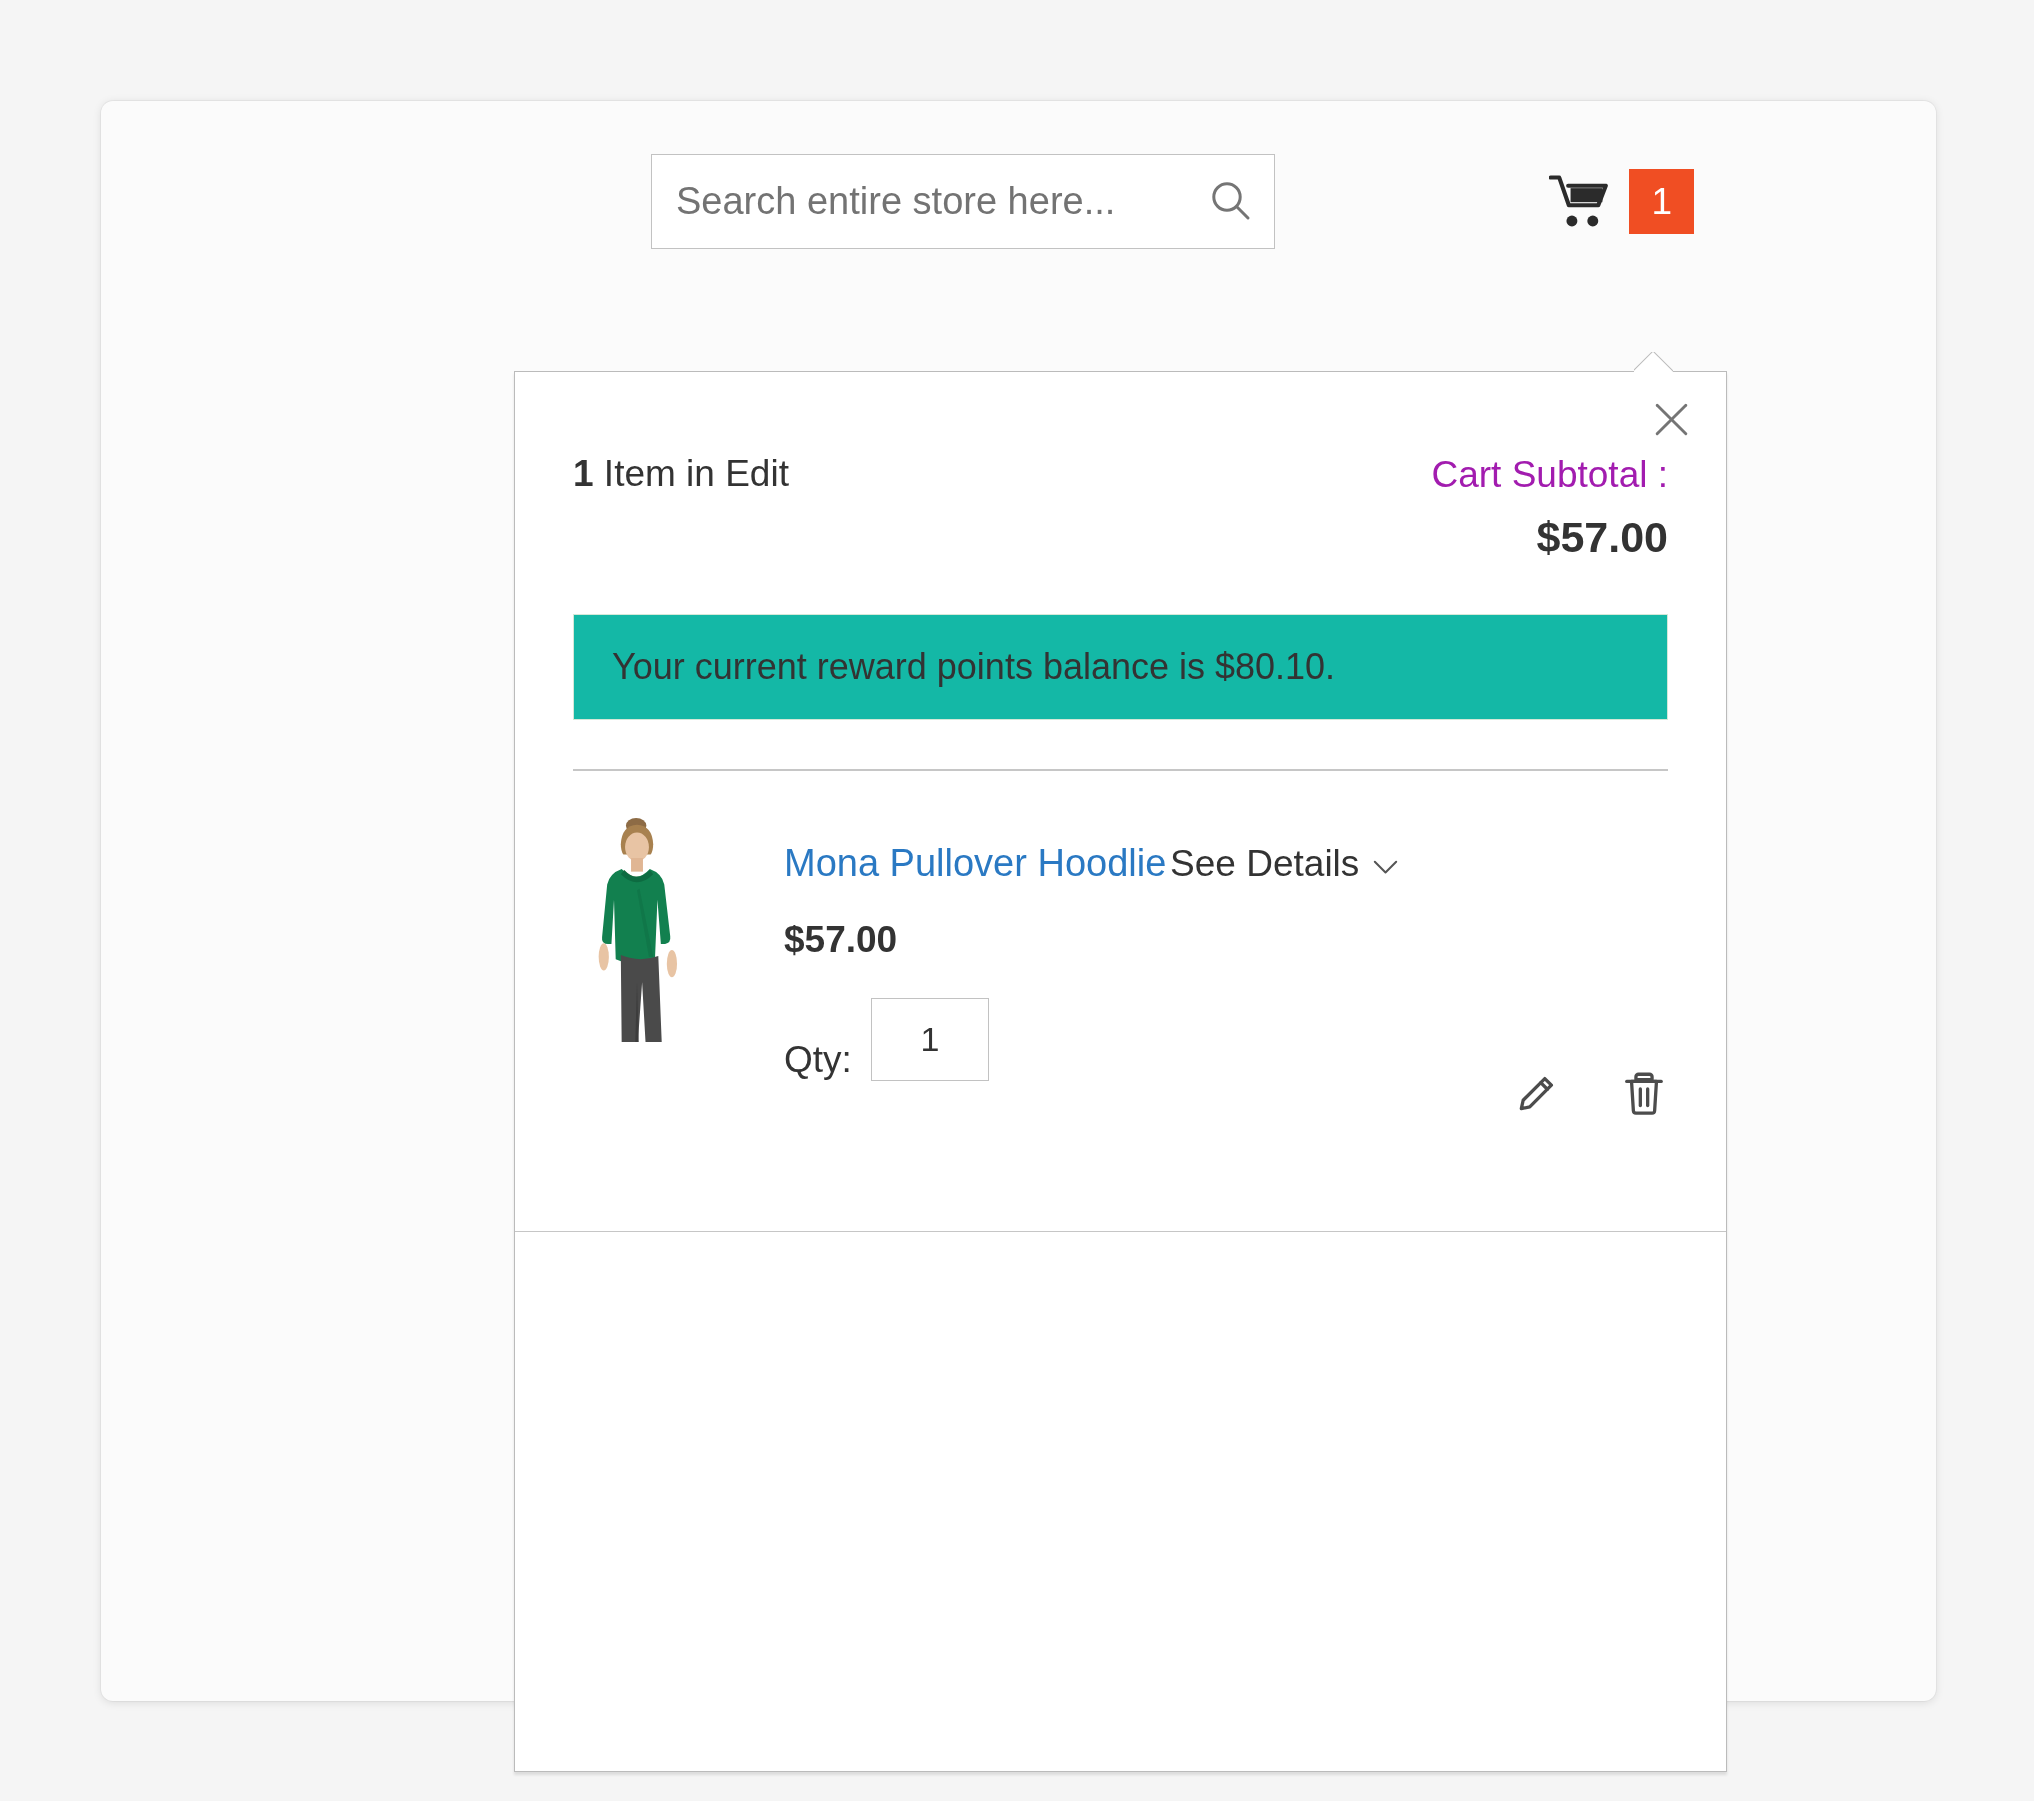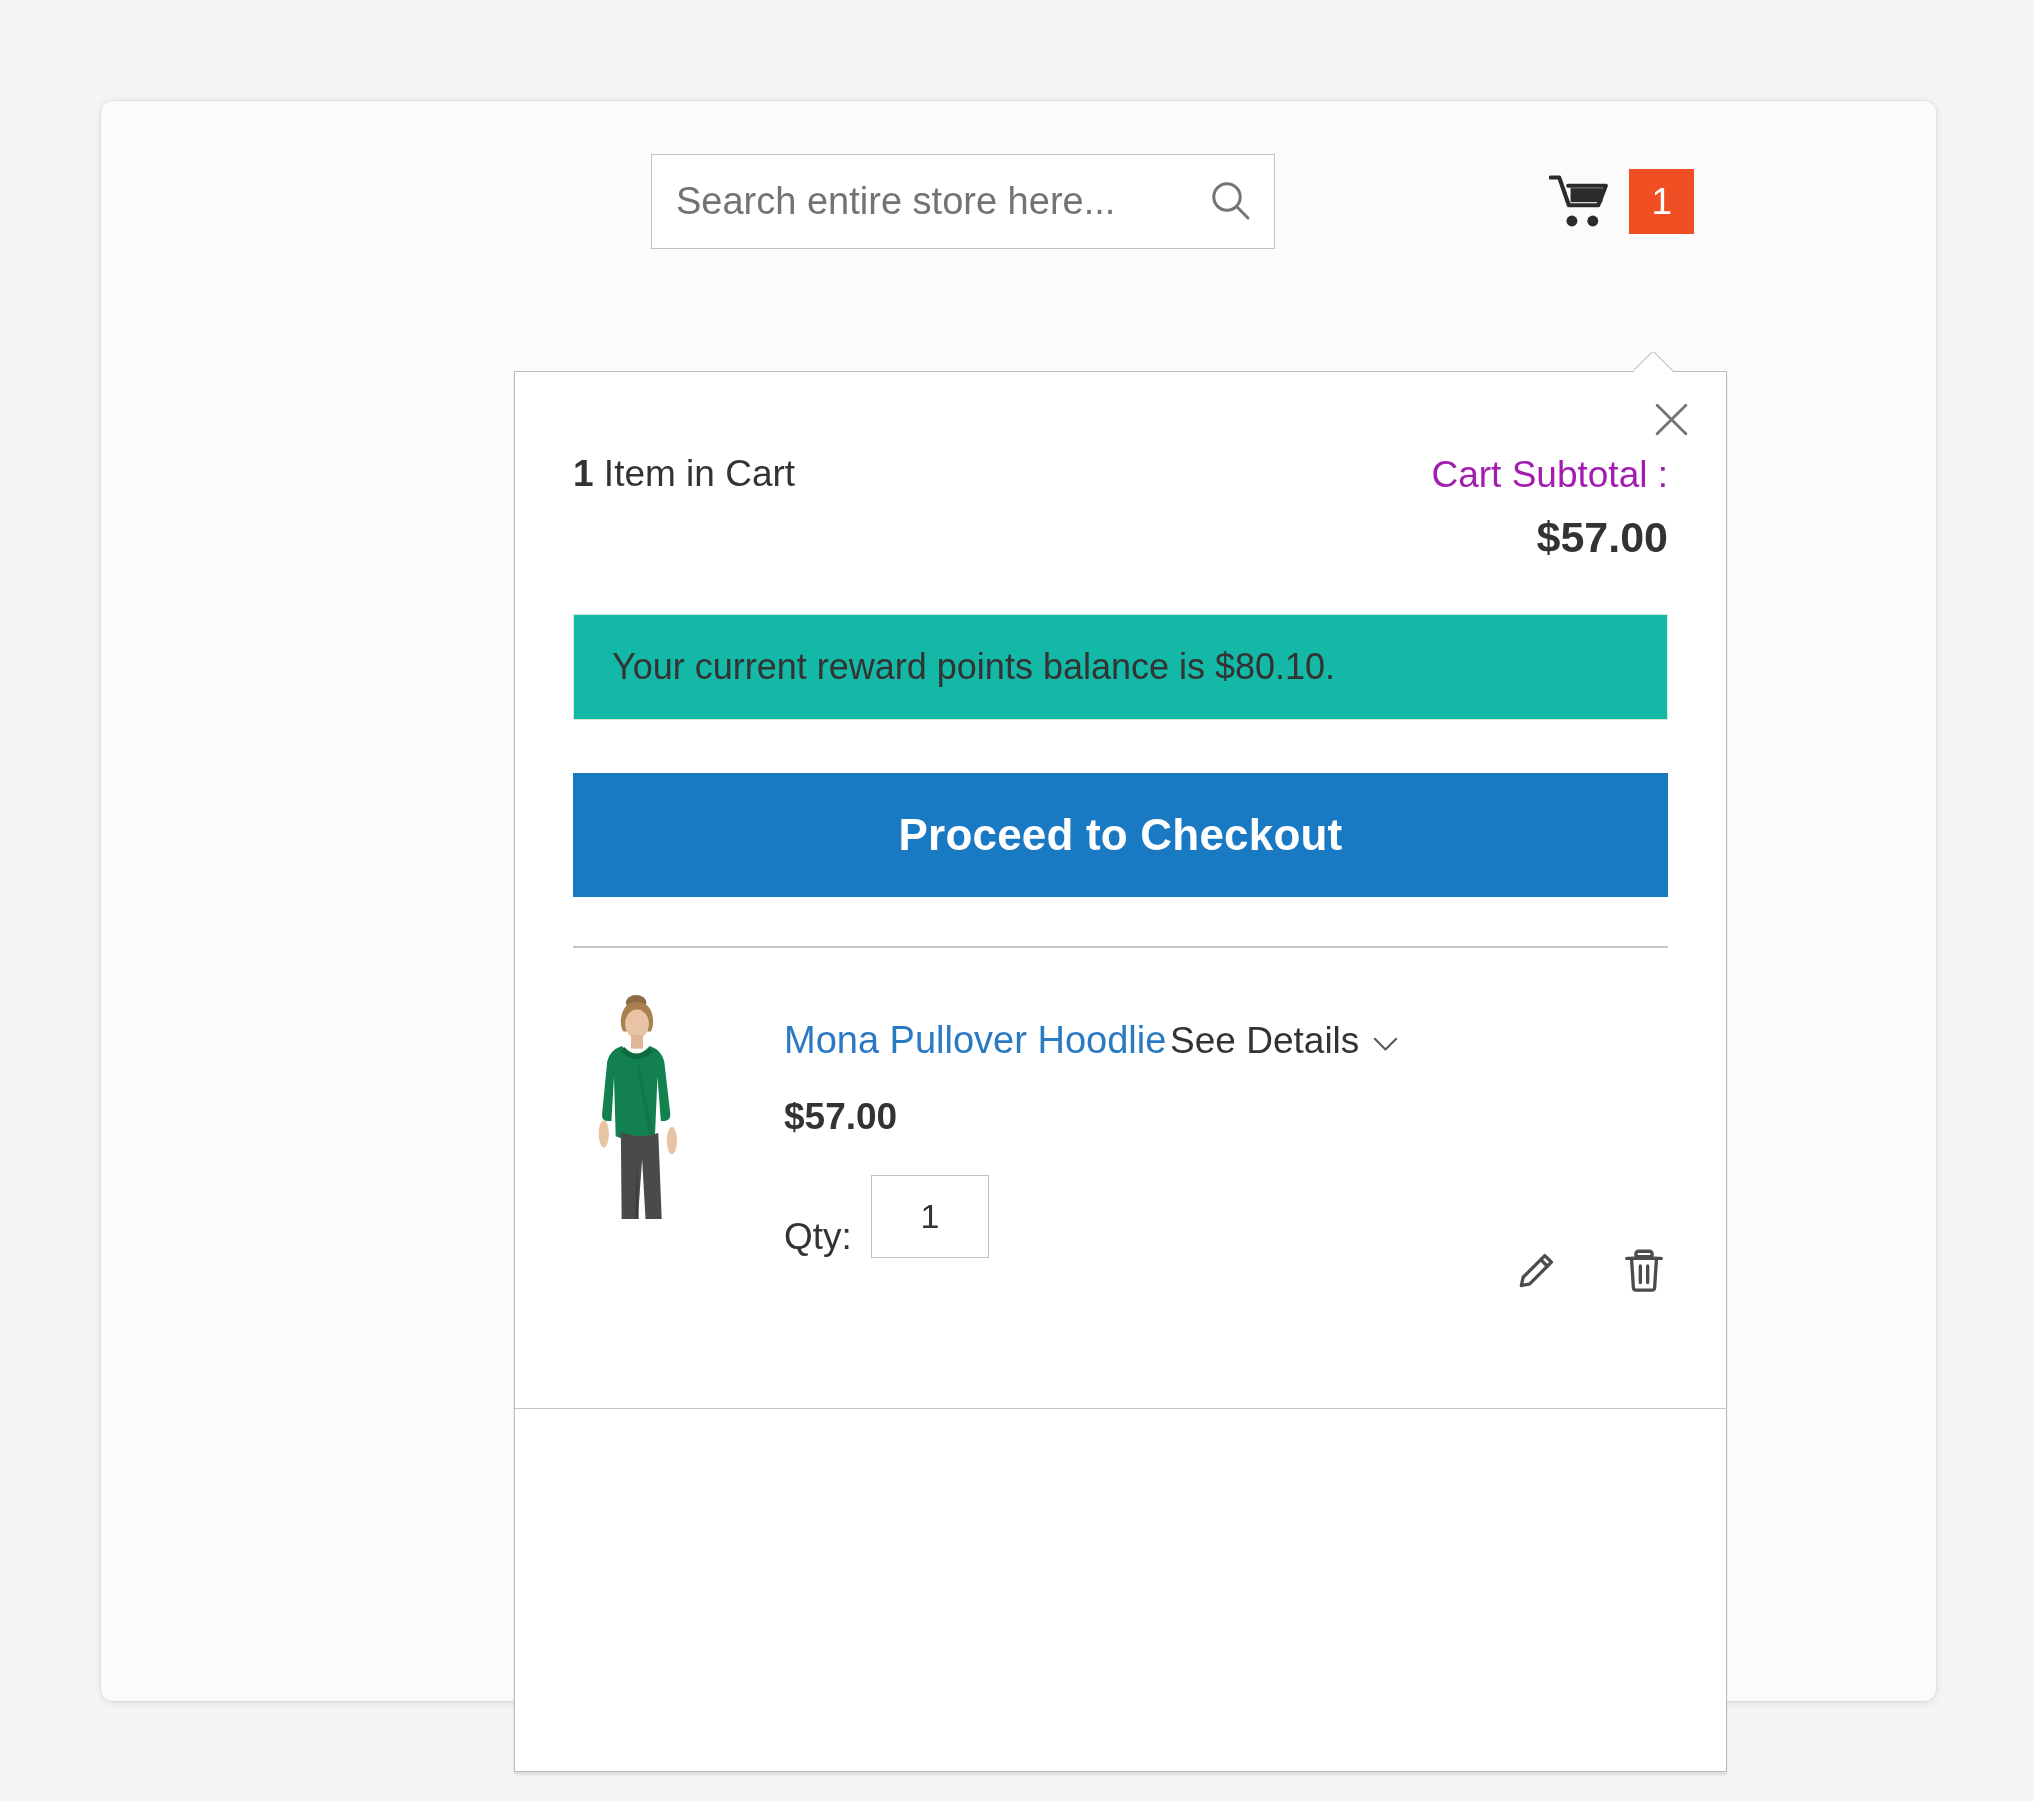--- a/index.html
+++ b/index.html
@@ -366,31 +366,30 @@
           <line x1="4" y1="4" x2="20" y2="20"></line>
           <line x1="20" y1="4" x2="4" y2="20"></line>
         </svg>
       </span>
     </button>
 
     <div class="minicart-top">
 
       <div class="cart-summary">
         <div class="items-count">
-          <b>1</b><span> Item in Cart</span>
+          <b>1</b><span> Item in Edit</span>
         </div>
         <div class="subtotal-block">
           <div class="subtotal-label">Cart Subtotal :</div>
           <div class="subtotal-amount">$57.00</div>
         </div>
       </div>
 
       <div class="reward-msg">Your current reward points balance is $80.10.</div>
 
-      <button class="checkout-btn">Proceed to Checkout</button>
 
       <div class="minicart-divider"></div>
     </div>
 
     <div class="product-row">
 
       <div class="product-thumb">
         <svg width="128" height="230" viewBox="0 0 150 270">
           <rect x="0" y="0" width="150" height="270" fill="#ffffff"></rect>
 

